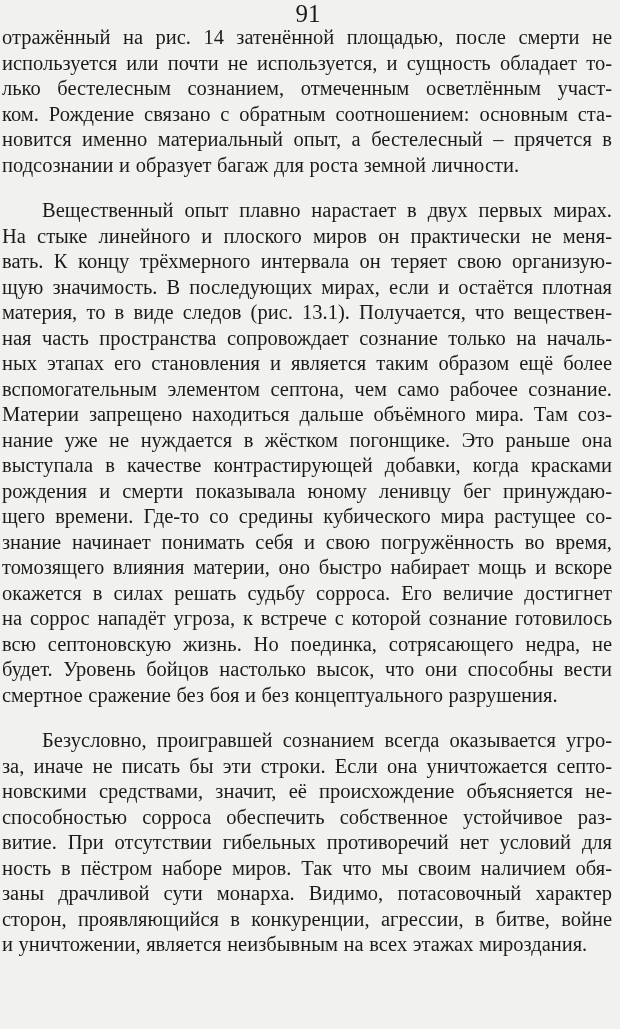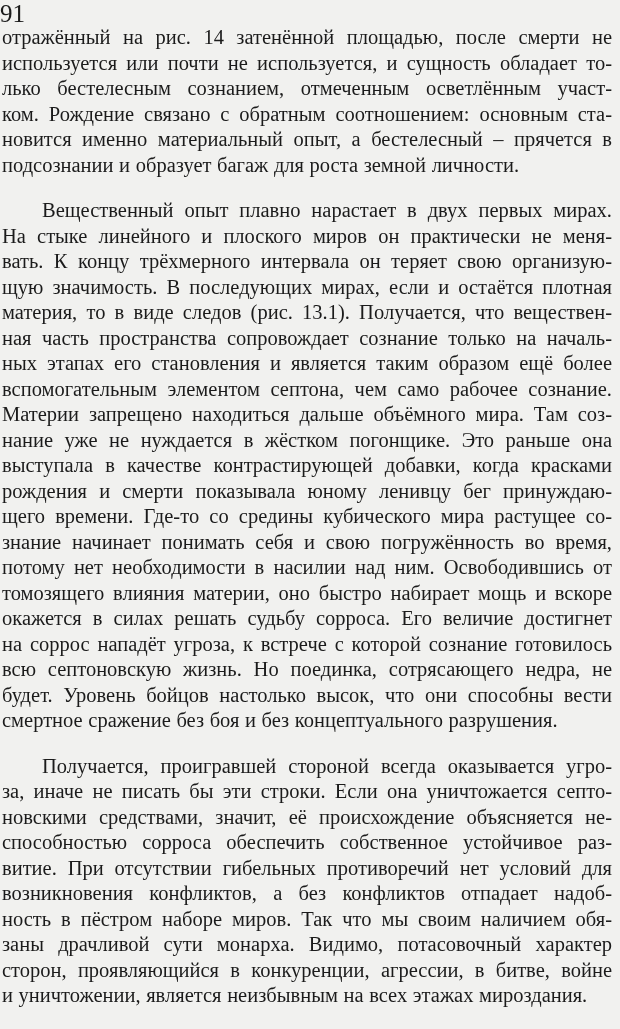--- a/index.html
+++ b/index.html
@@ -9,20 +9,21 @@
     overflow: hidden;
   }
   .page {
     position: relative;
     width: 620px; height: 1029px;
     box-sizing: border-box;
   }
   .page-number {
     position: absolute;
     top: 1px; left: 0; width: 616px;
+    text-align: center;
     font-size: 25px;
     line-height: 25px;
   }
   .text-body {
     position: absolute;
     top: 25px; left: 2px;
     width: 610px;
   }
   .line {
     font-size: 20.5px;
@@ -58,31 +59,29 @@
       <div class="line">материя, то в виде следов (рис. 13.1). Получается, что веществен-</div>
       <div class="line">ная часть пространства сопровождает сознание только на началь-</div>
       <div class="line">ных этапах его становления и является таким образом ещё более</div>
       <div class="line">вспомогательным элементом септона, чем само рабочее сознание.</div>
       <div class="line">Материи запрещено находиться дальше объёмного мира. Там соз-</div>
       <div class="line">нание уже не нуждается в жёстком погонщике. Это раньше она</div>
       <div class="line">выступала в качестве контрастирующей добавки, когда красками</div>
       <div class="line">рождения и смерти показывала юному ленивцу бег принуждаю-</div>
       <div class="line">щего времени. Где-то со средины кубического мира растущее со-</div>
       <div class="line">знание начинает понимать себя и свою погружённость во время,</div>
-      <div class="line">потому нет необходимости в насилии над ним. Освободившись от</div>
       <div class="line">томозящего влияния материи, оно быстро набирает мощь и вскоре</div>
       <div class="line">окажется в силах решать судьбу сорроса. Его величие достигнет</div>
       <div class="line">на соррос нападёт угроза, к встрече с которой сознание готовилось</div>
       <div class="line">всю септоновскую жизнь. Но поединка, сотрясающего недра, не</div>
       <div class="line">будет. Уровень бойцов настолько высок, что они способны вести</div>
       <div class="line para-end">смертное сражение без боя и без концептуального разрушения.</div>
-      <div class="line indent">Получается, проигравшей стороной всегда оказывается угро-</div>
+      <div class="line indent">Безусловно, проигравшей сознанием всегда оказывается угро-</div>
       <div class="line">за, иначе не писать бы эти строки. Если она уничтожается септо-</div>
       <div class="line">новскими средствами, значит, её происхождение объясняется не-</div>
       <div class="line">способностью сорроса обеспечить собственное устойчивое раз-</div>
       <div class="line">витие. При отсутствии гибельных противоречий нет условий для</div>
-      <div class="line">возникновения конфликтов, а без конфликтов отпадает надоб-</div>
       <div class="line">ность в пёстром наборе миров. Так что мы своим наличием обя-</div>
       <div class="line">заны драчливой сути монарха. Видимо, потасовочный характер</div>
       <div class="line">сторон, проявляющийся в конкуренции, агрессии, в битве, войне</div>
       <div class="line para-end">и уничтожении, является неизбывным на всех этажах мироздания.</div>
     </div>
 </div>
 
 </body></html>

